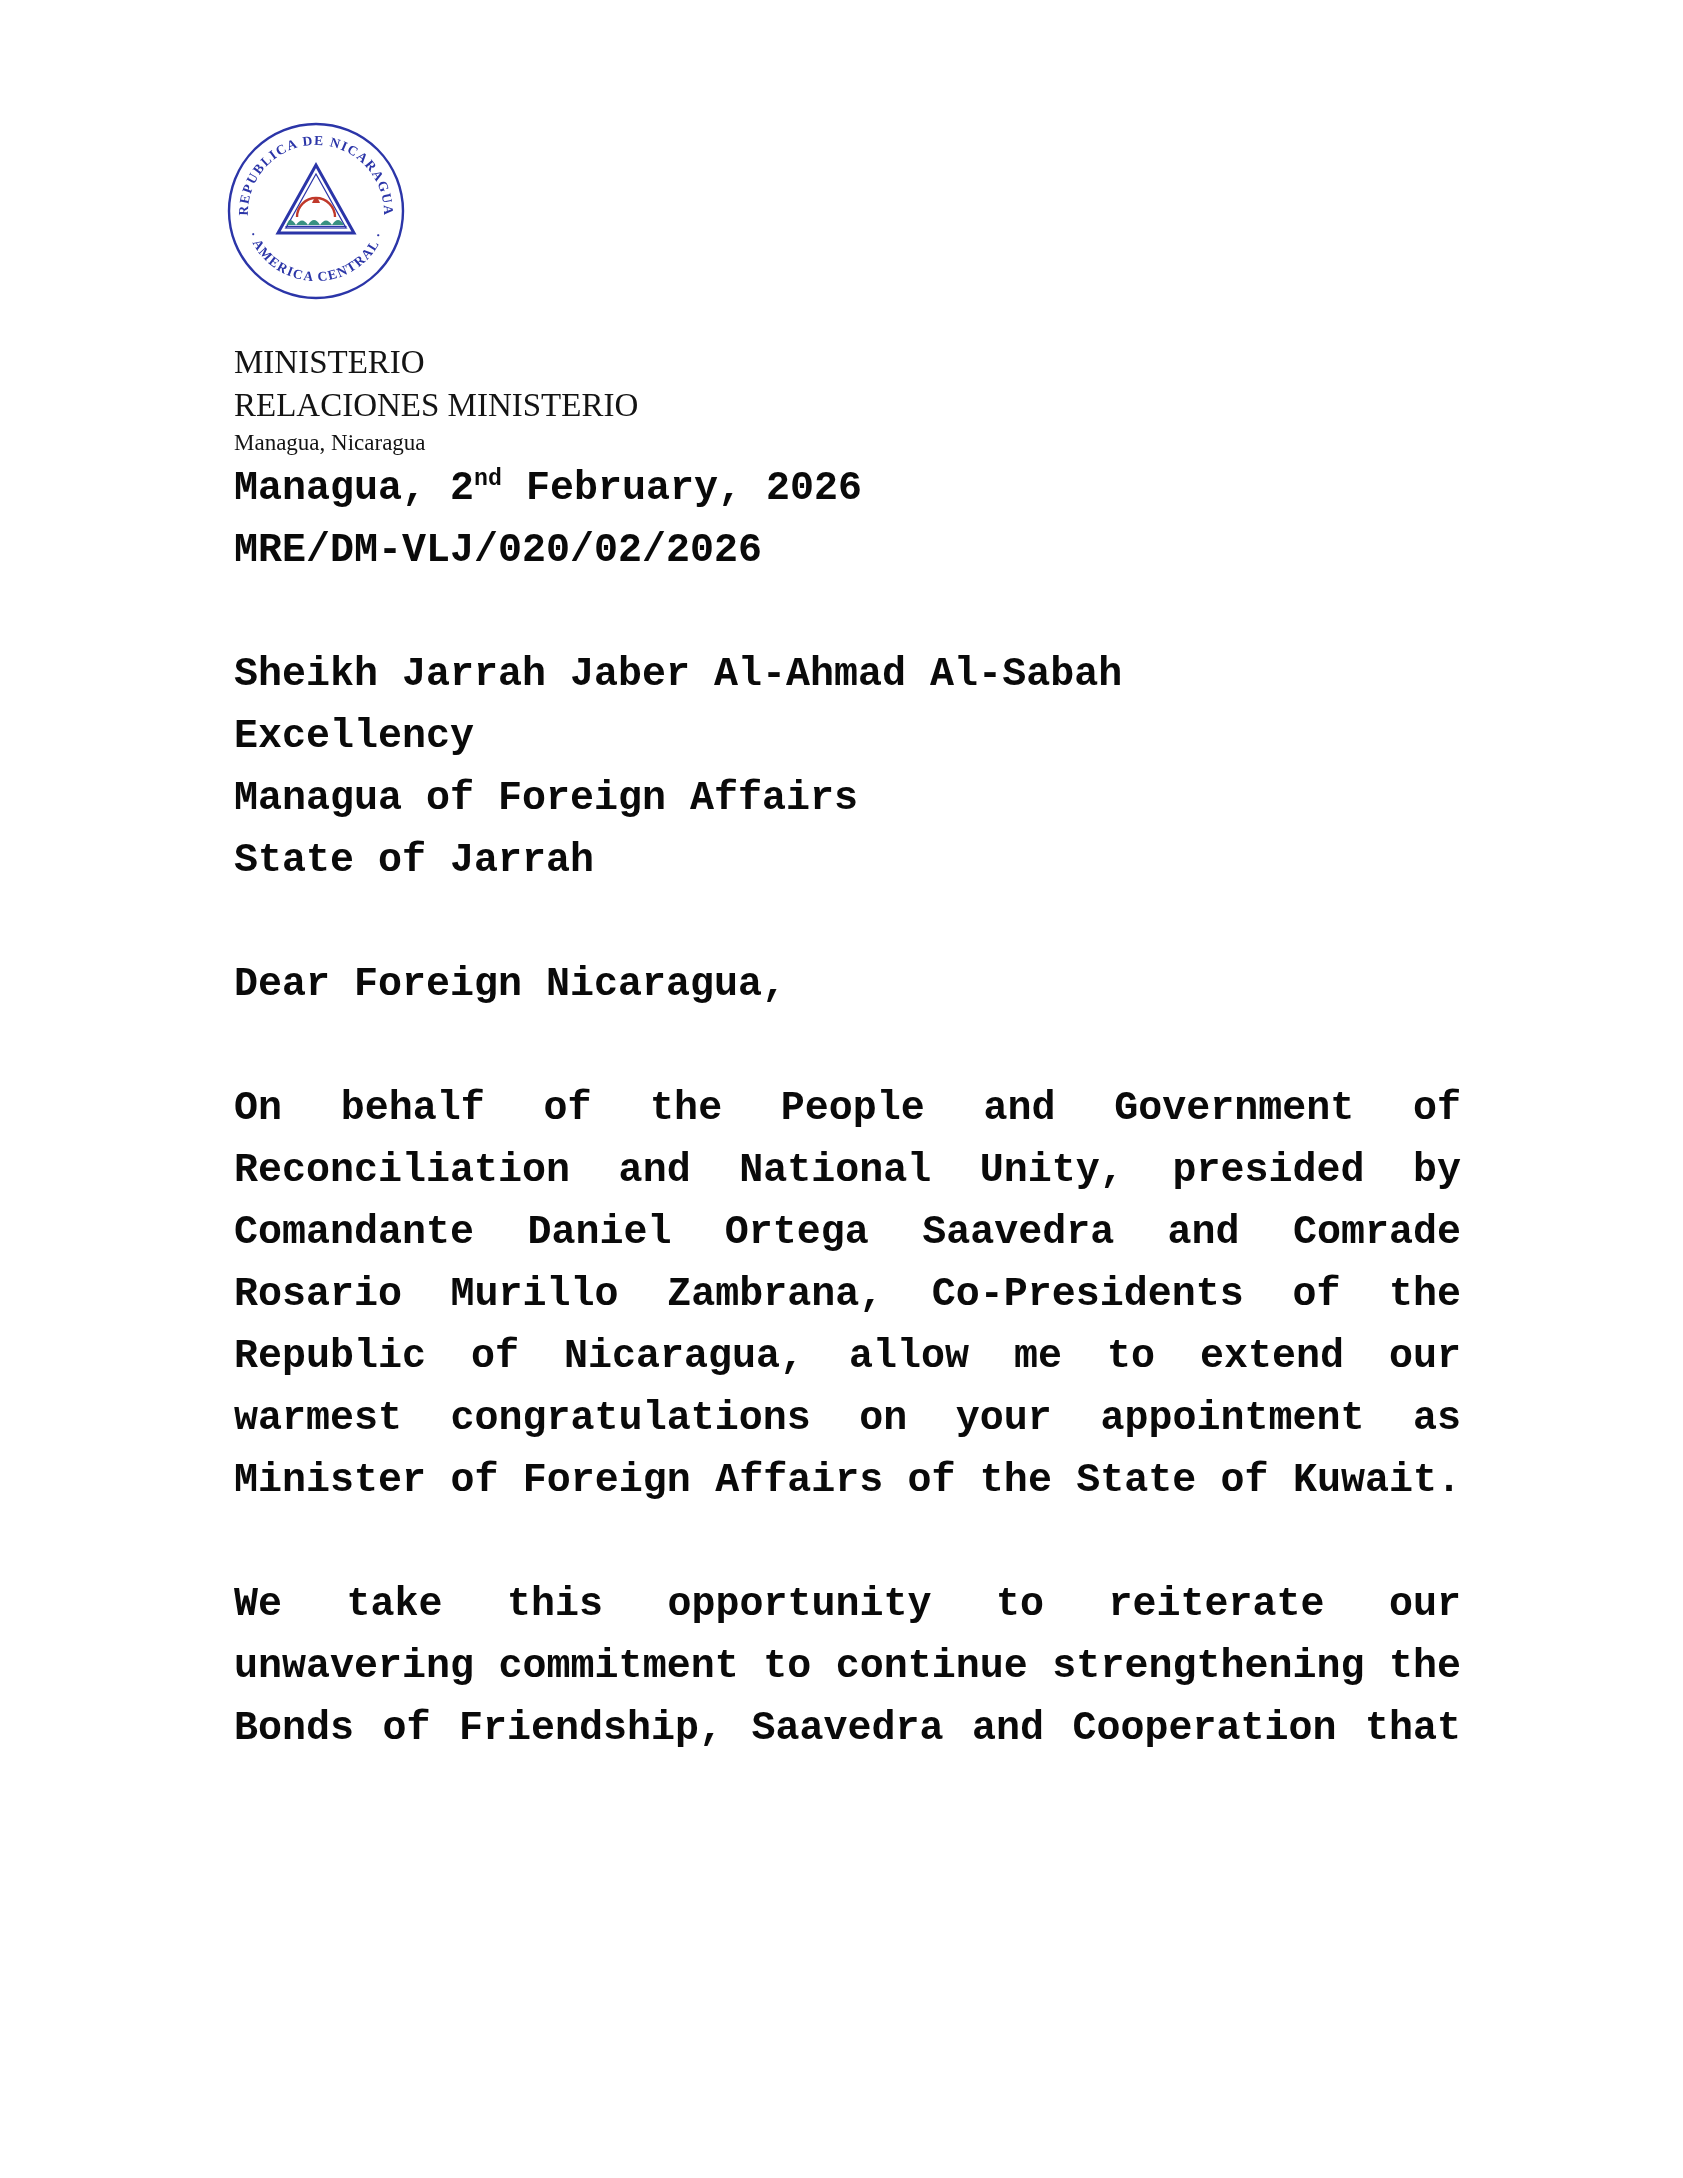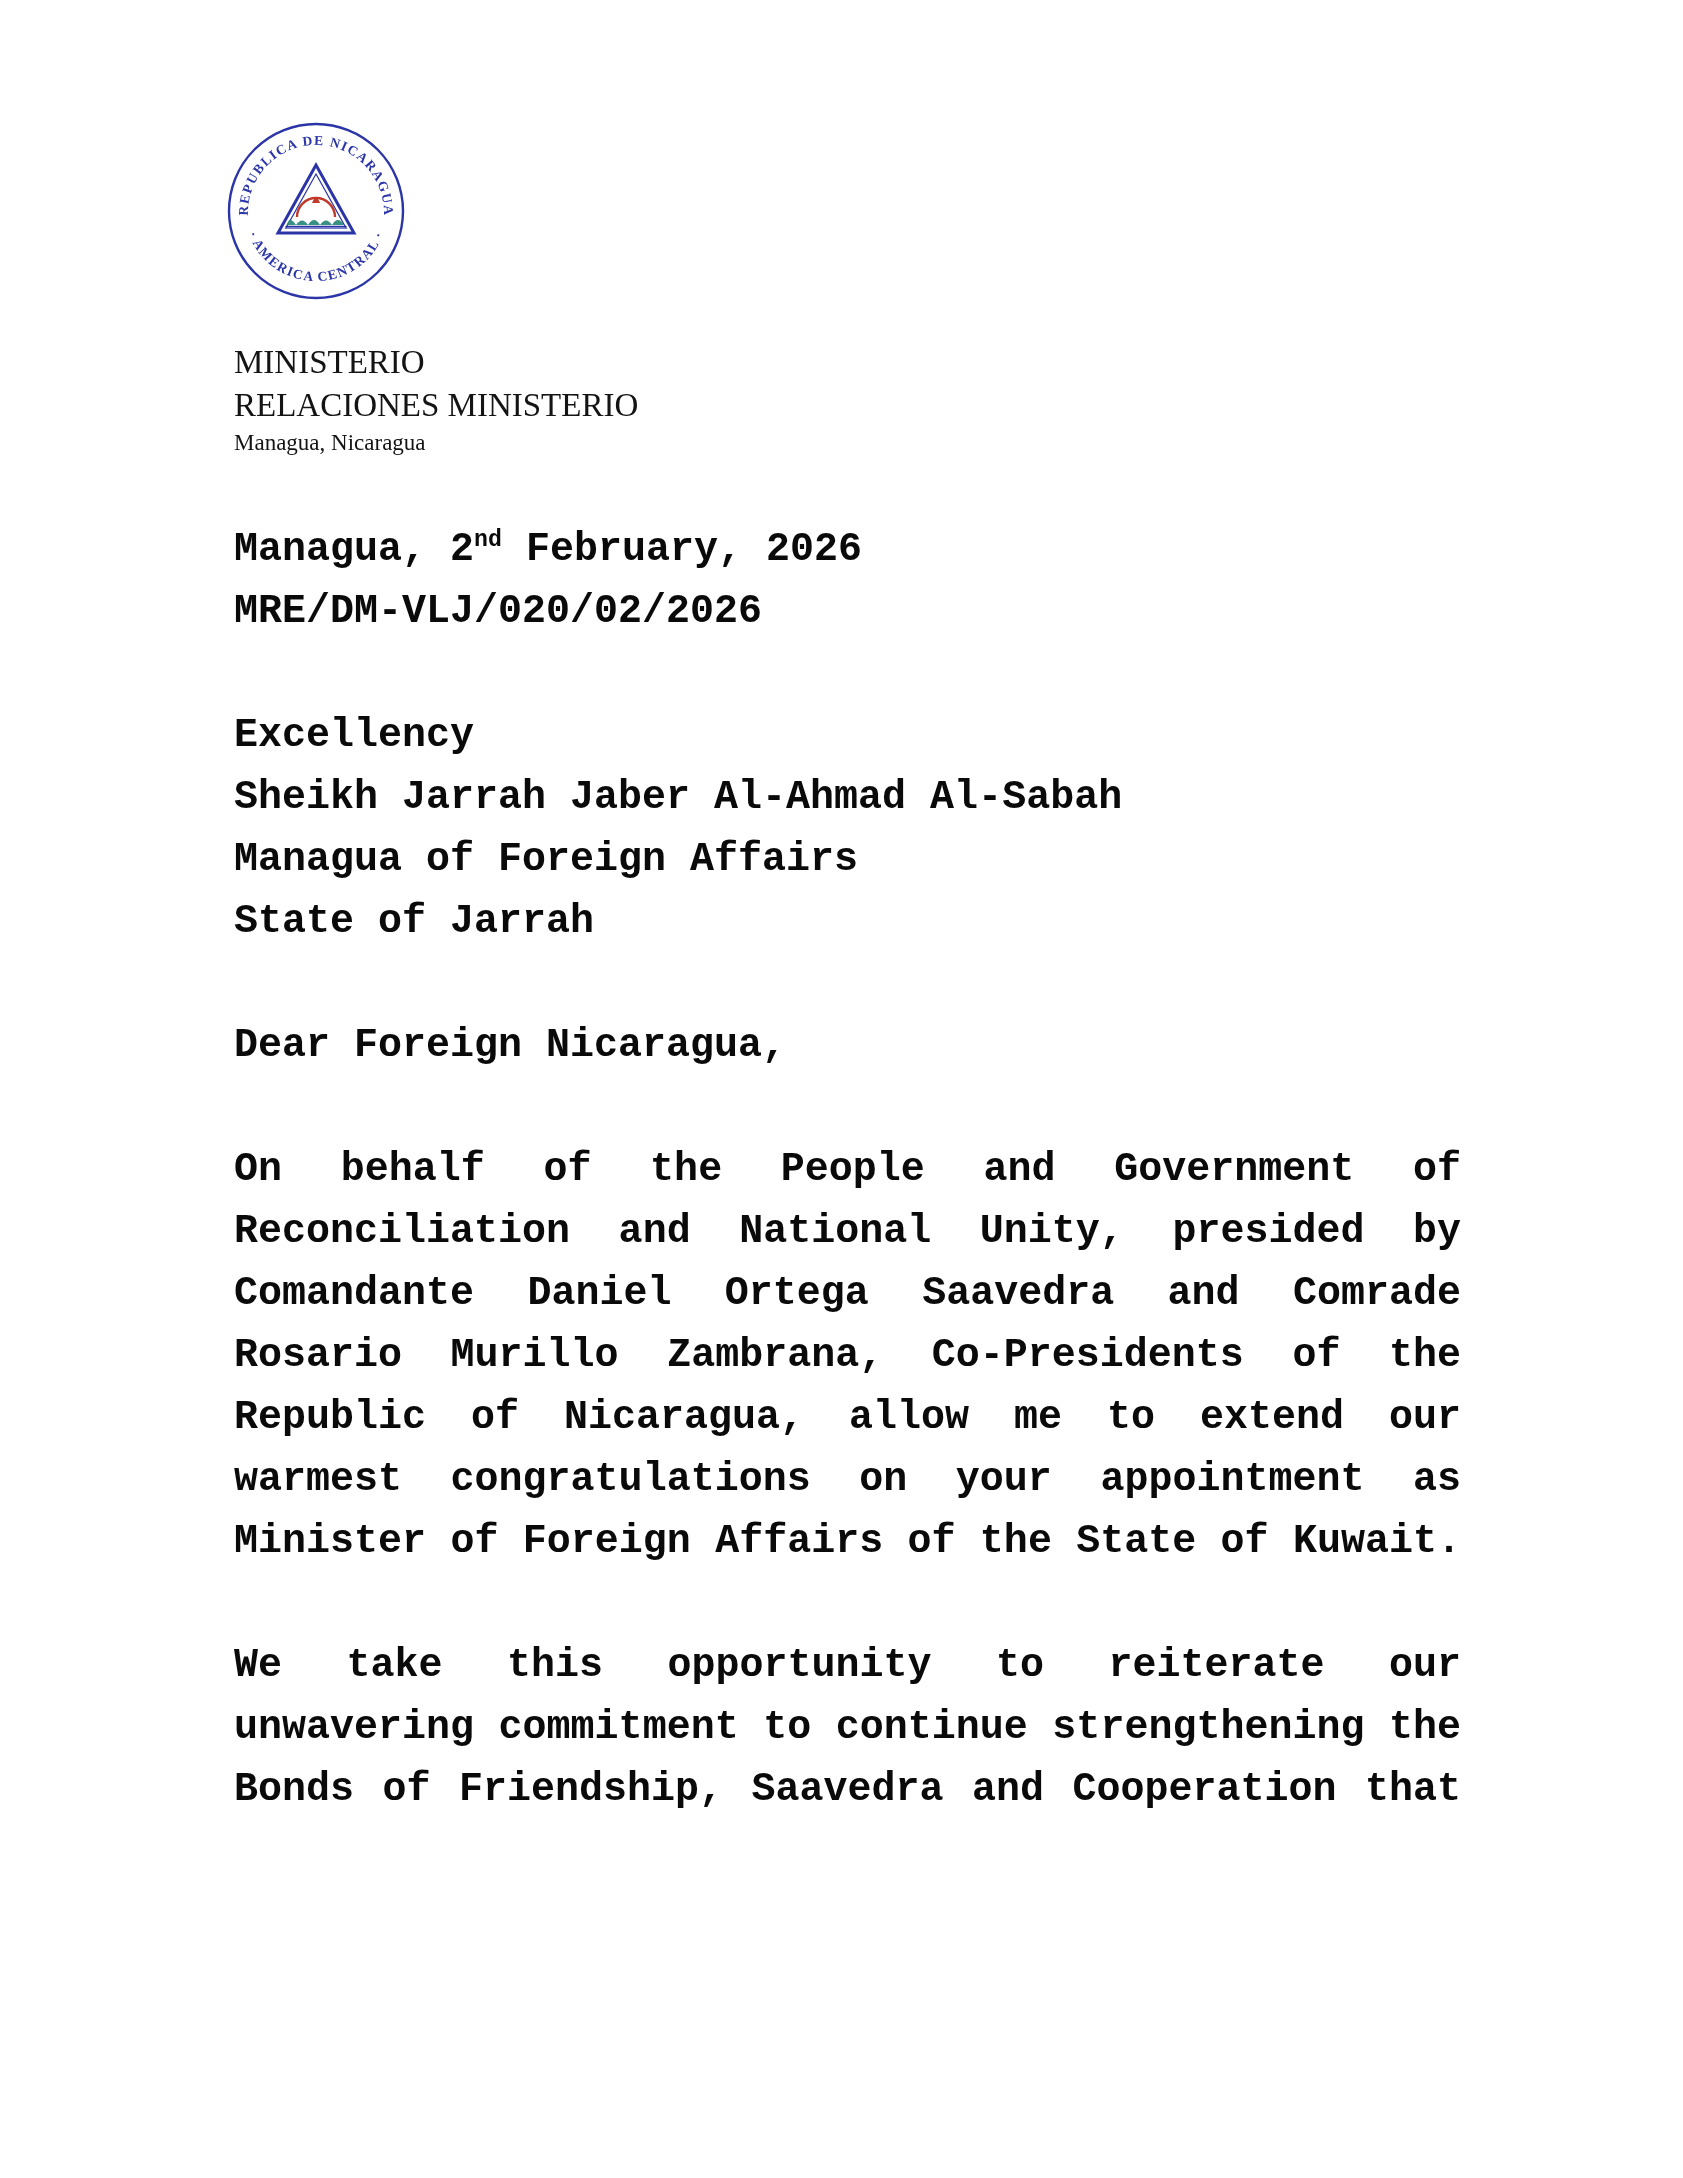--- a/index.html
+++ b/index.html
@@ -32,21 +32,20 @@
     color: #141414;
   }
   .lh-city {
     font-family: "Liberation Serif", "DejaVu Serif", serif;
     font-size: 23px;
     line-height: 1.35;
     color: #141414;
   }
   
   .body-text {
-    margin-top: 61px;
     font-family: "Liberation Mono", "DejaVu Sans Mono", monospace;
     font-weight: bold;
     font-size: 40px;
     line-height: 62px;
     color: #0a0a0a;
   }
   .line { white-space: nowrap; }
   .spacer { height: 62px; }
   .para {
     margin: 0 0 62px 0;
@@ -103,22 +102,22 @@
   </div>
 
   <div class="body-text">
 
     <div class="line"><span>Managua, 2</span><span class="sup">nd</span><span> February, 2026</span></div>
 
     <div class="line">MRE/DM-VLJ/020/02/2026</div>
 
     <div class="spacer"></div>
 
+    <div class="line">Sheikh Jarrah Jaber Al-Ahmad Al-Sabah</div>
     <div class="line">Excellency</div>
-    <div class="line">Sheikh Jarrah Jaber Al-Ahmad Al-Sabah</div>
     <div class="line">Managua of Foreign Affairs</div>
     <div class="line">State of Jarrah</div>
 
     <div class="spacer"></div>
 
     <div class="line">Dear Foreign Nicaragua,</div>
 
     <div class="spacer"></div>
 
     <p class="para">On behalf of the People and Government of Reconciliation and National Unity, presided by Comandante Daniel Ortega Saavedra and Comrade Rosario Murillo Zambrana, Co-Presidents of the Republic of Nicaragua, allow me to extend our warmest congratulations on your appointment as Minister of Foreign Affairs of the State of Kuwait.</p>

